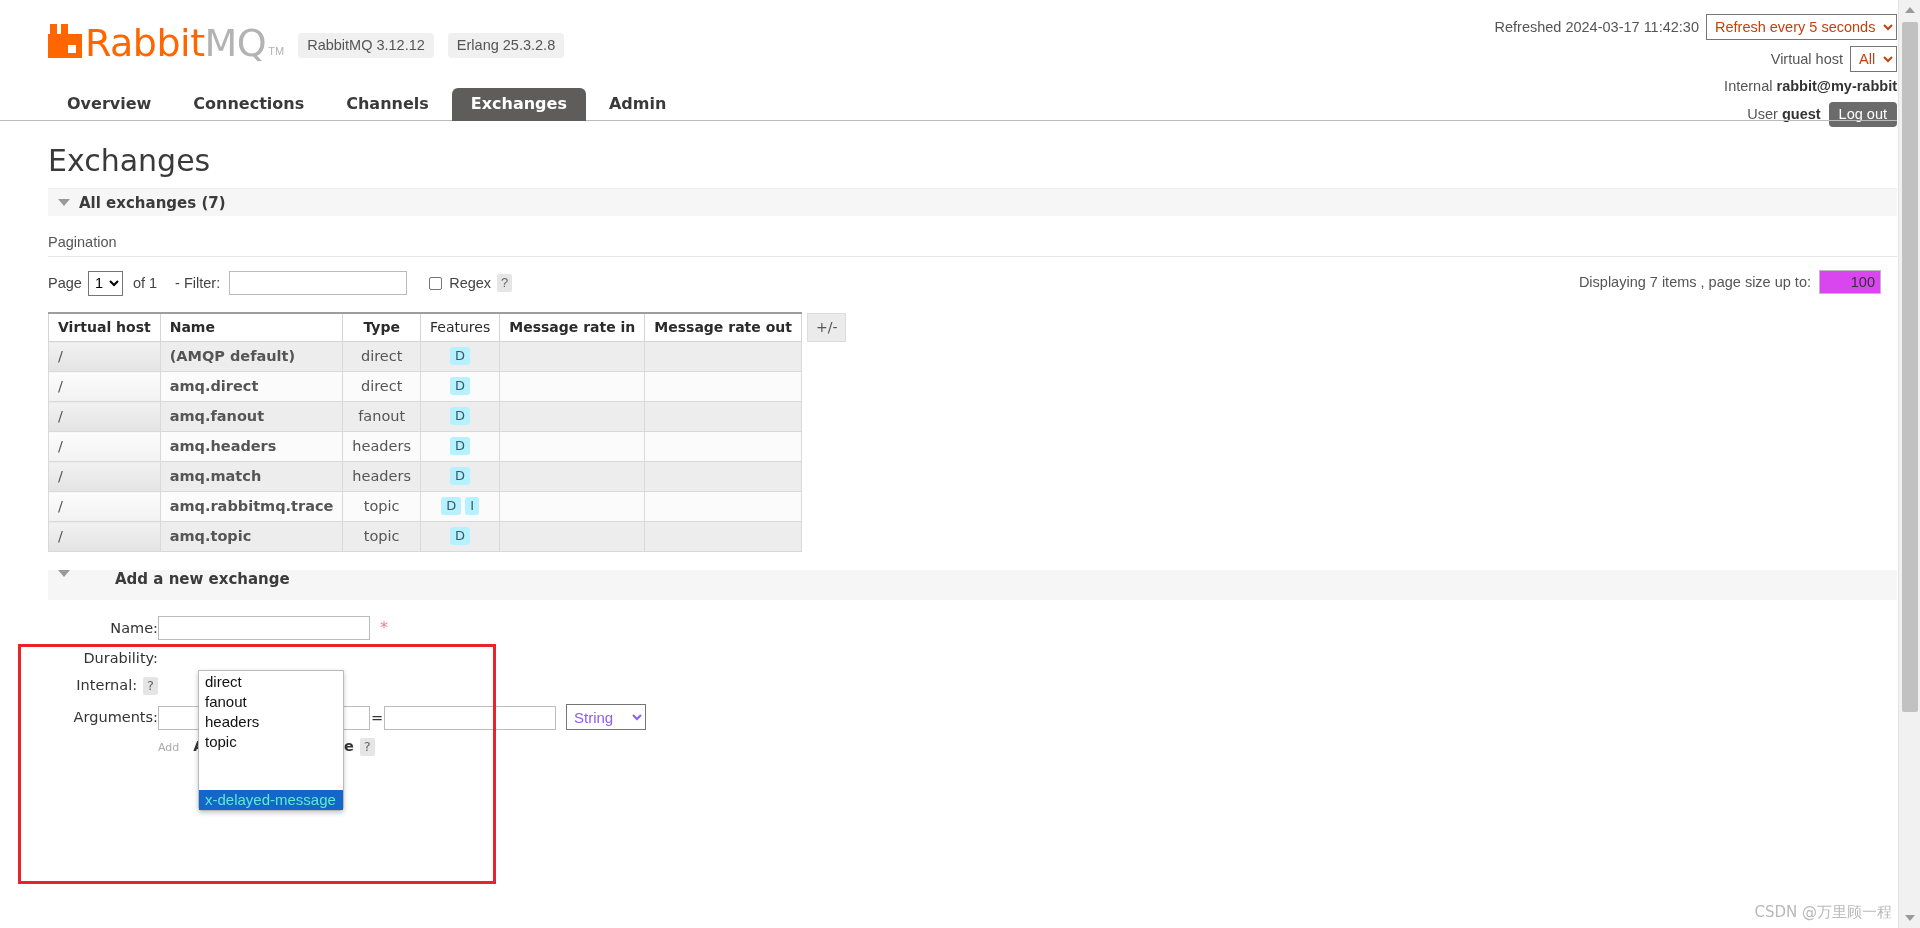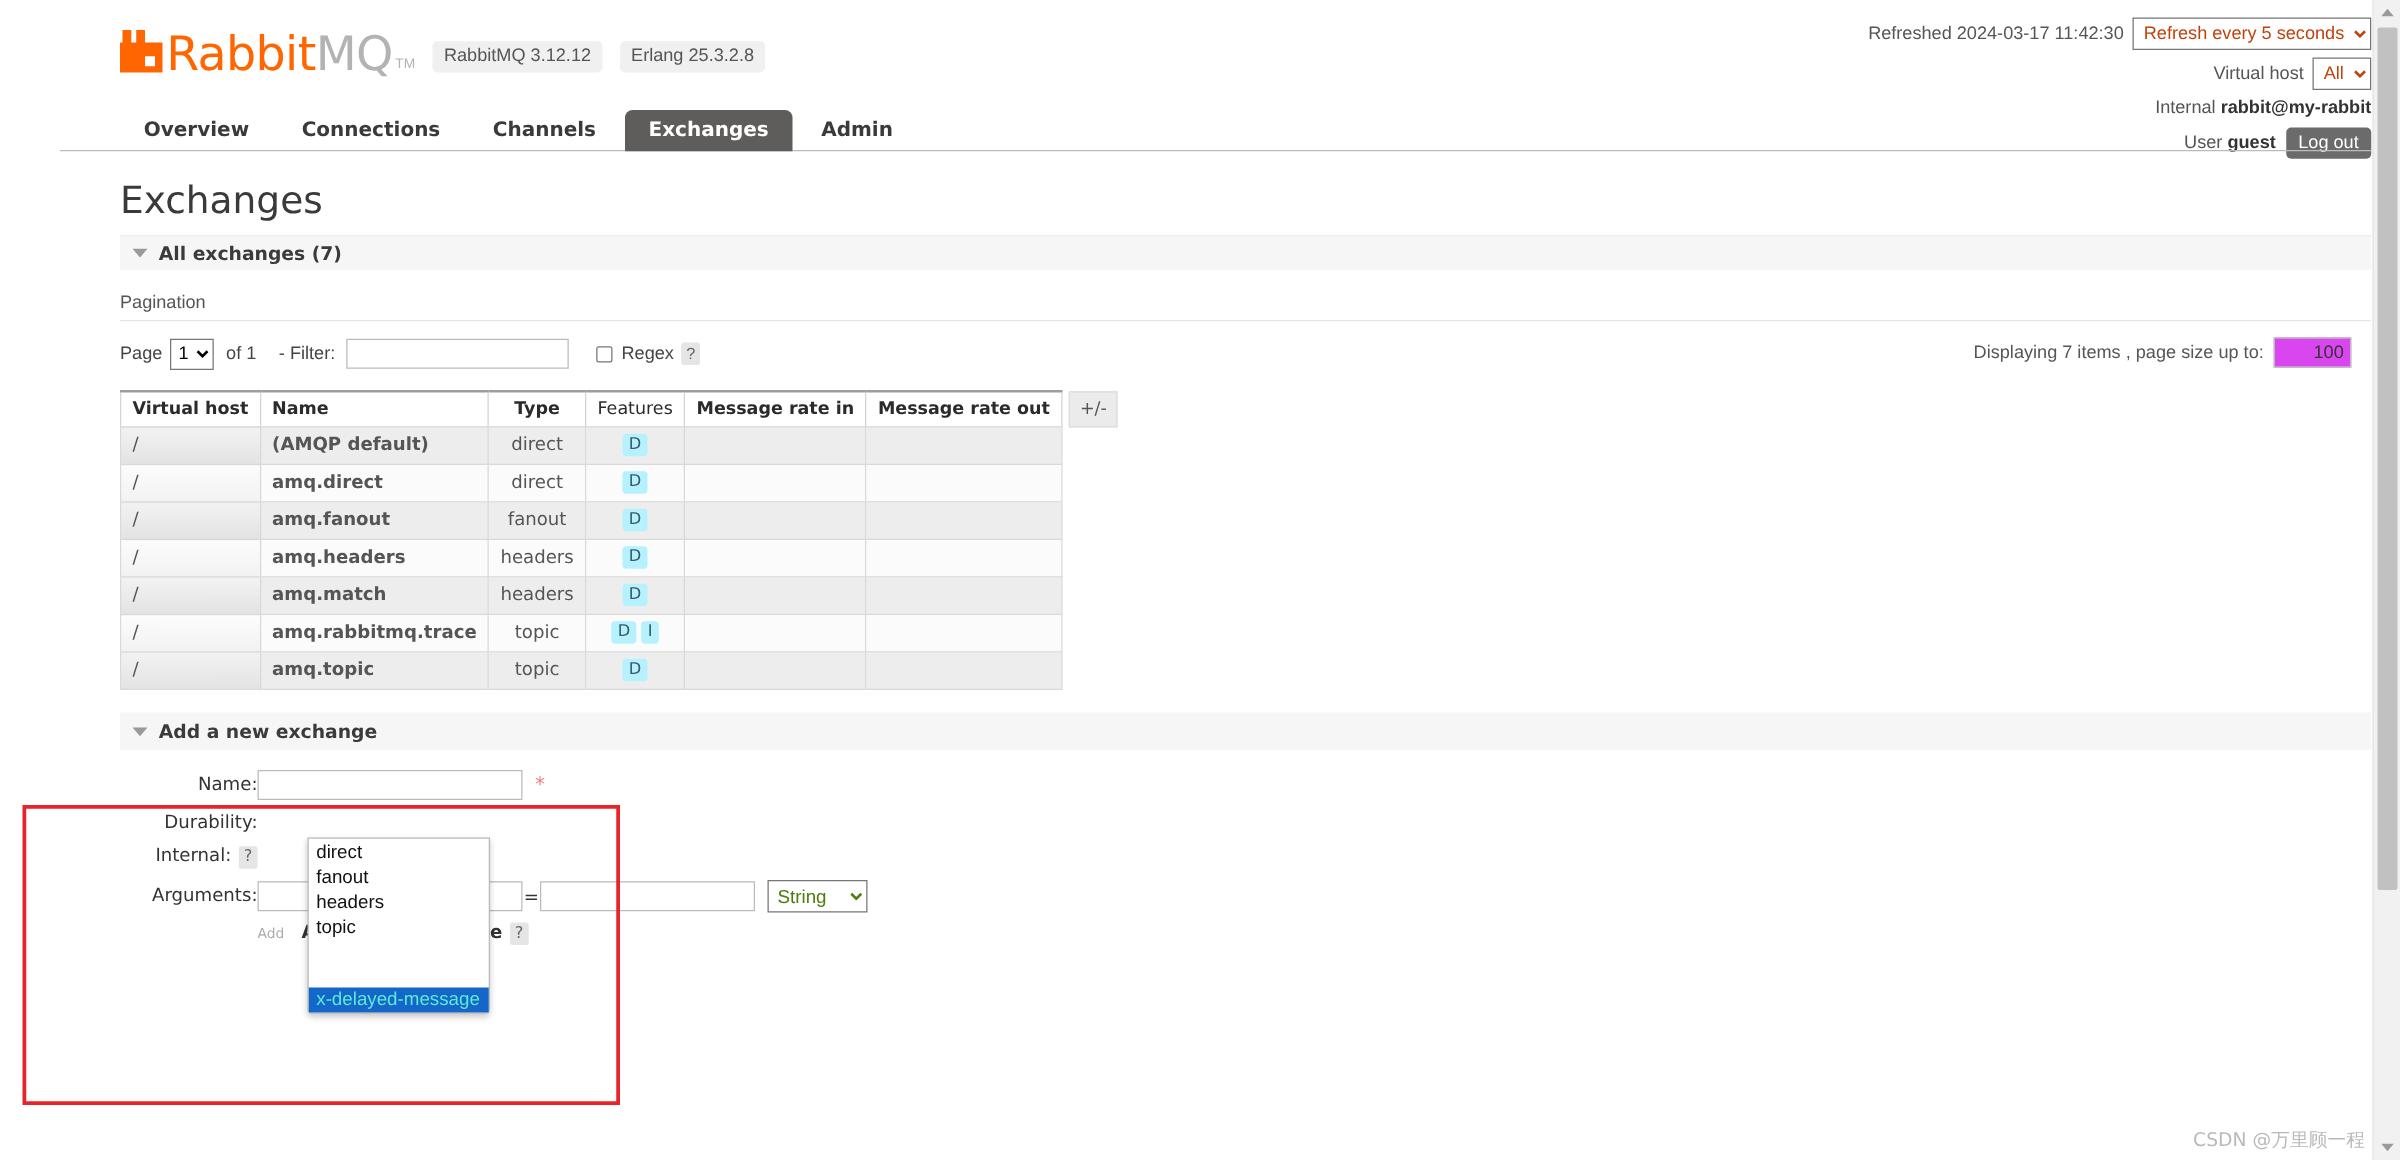--- a/index.html
+++ b/index.html
@@ -46,21 +46,21 @@
     position: absolute; top: 22px; left: 3px;
     width: 16px; height: 690px;
     background: #c1c1c1;
     border-radius: 2px;
   }
   .sb-bottom { position: absolute; bottom: 0; left: 0; }
 
   
   .content {
     position: absolute; top: 0; left: 0;
-    width: 1897px; height: 928px; padding-left: 48px;
+    width: 1897px; height: 928px;
   }
 
   
   .header {
     position: relative;
     height: 88px;
   }
   .logo-block {
     position: absolute; left: 48px; top: 24px;
     display: flex; align-items: flex-end;
@@ -346,25 +346,26 @@
     border: 1px solid #dcdcdc;
     cursor: pointer;
     font-family: "DejaVu Sans", sans-serif;
   }
 
   
   .add-band {
     background: #f6f6f6;
     margin-left: 48px;
     height: 30px;
-    display: flex; align-items: center;
+    display: flex; 
     padding-left: 10px;
     font-size: 15px; font-weight: bold;
     color: #3b3b3b;
     font-family: "DejaVu Sans", sans-serif;
+    gap: 36px;
   }
   .form-area {
     margin-left: 48px;
     padding-top: 12px;
     position: relative;
   }
   table.form-table {
     border-collapse: collapse;
     font-size: 14.5px;
   }
@@ -398,21 +399,21 @@
     padding: 2px 3px;
   }
   .arg-input-a { width: 212px; height: 24px; border: 1px solid #bbb; background: #fff; }
   .arg-dash { display: inline-block; width: 14px; text-align: center; color: #333; }
   .arg-input-b { width: 172px; height: 24px; border: 1px solid #bbb; background: #fff; }
   select.type-select {
     font-family: "Liberation Sans", sans-serif;
     font-size: 15px;
     width: 80px; height: 26px;
     border: 1px solid #767676;
-    background: #fff; color: #4d7c0f;
+    background: #fff; color: #8b5cf6;
     margin-left: 10px;
     padding: 2px 3px;
   }
   .add-link { color: #aaa; font-size: 11px; margin-right: 14px; cursor: pointer; }
   .alt-exch { font-weight: bold; color: #333; font-size: 14.5px; font-family: "DejaVu Sans", sans-serif; }
 
   
   .dropdown-open {
     position: absolute;
     left: 150px; top: 70px;

